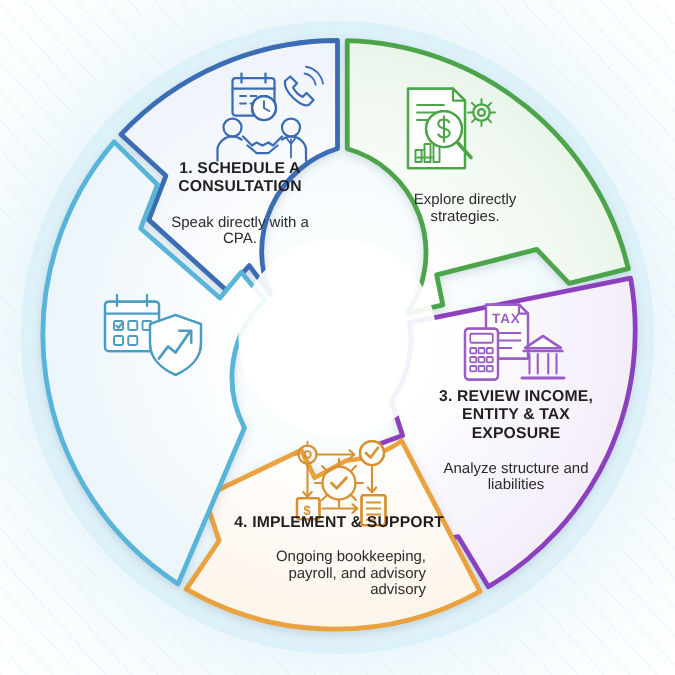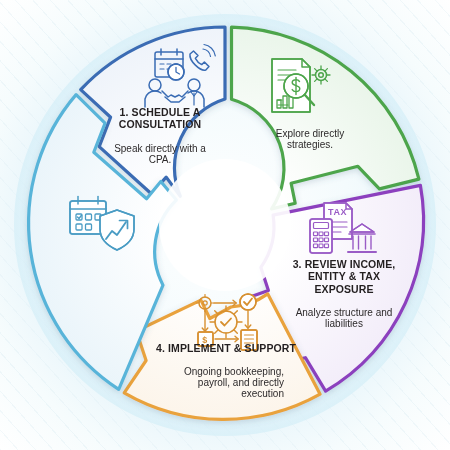--- a/index.html
+++ b/index.html
@@ -372,17 +372,17 @@
     <p class="seg-desc">Explore directly strategies.</p>
   </div>
 
   <div class="seg-text" id="text-3">
     <p class="seg-title">3. REVIEW INCOME, ENTITY &amp; TAX EXPOSURE</p>
     <p class="seg-desc">Analyze structure and liabilities</p>
   </div>
 
   <div class="seg-text" id="text-4">
     <p class="seg-title">4. IMPLEMENT &amp; SUPPORT</p>
-    <p class="seg-desc">Ongoing bookkeeping, payroll, and directly execution</p>
+    <p class="seg-desc">Ongoing bookkeeping, payroll, and advisory advisory</p>
   </div>
 
 
 </div>
 
 </body></html>

